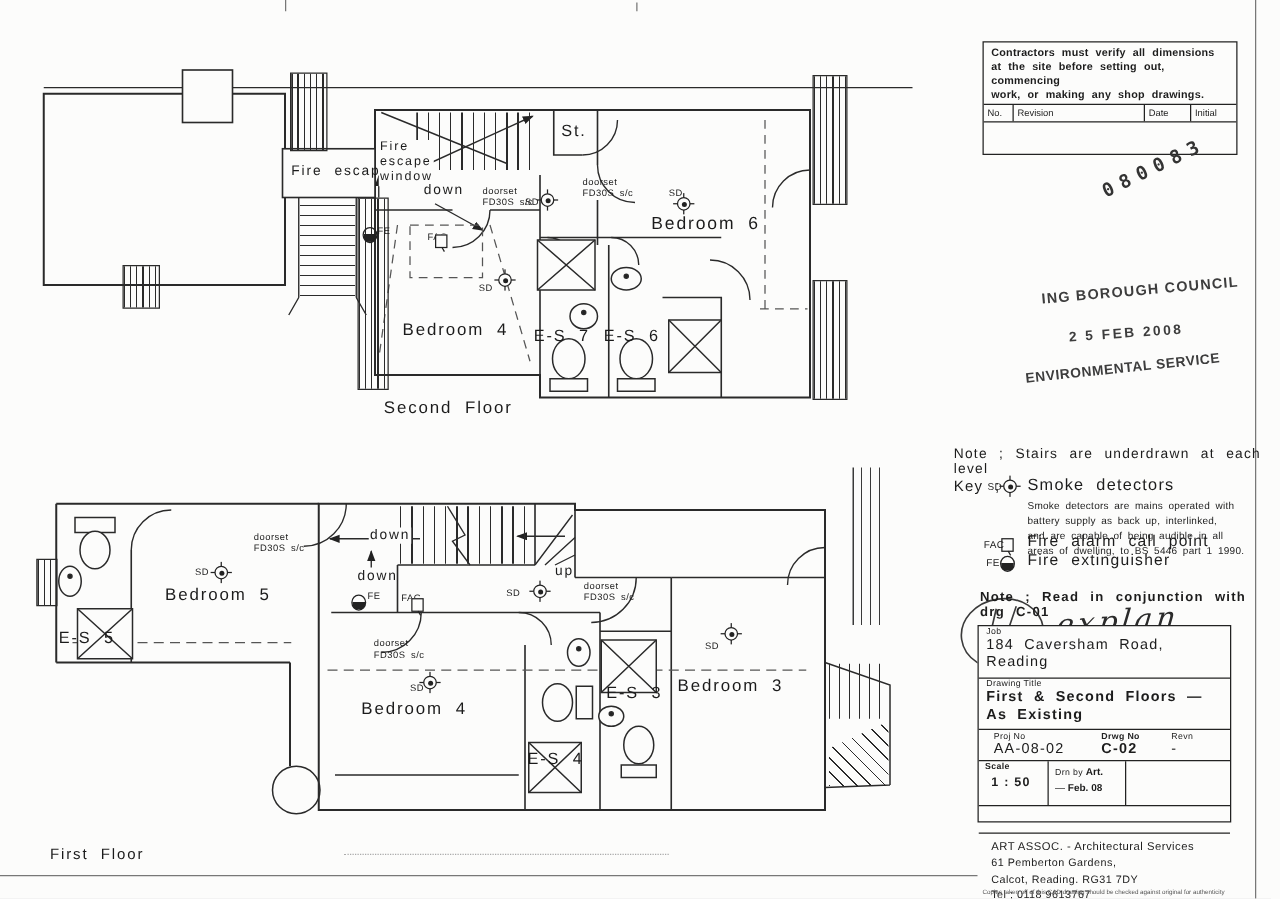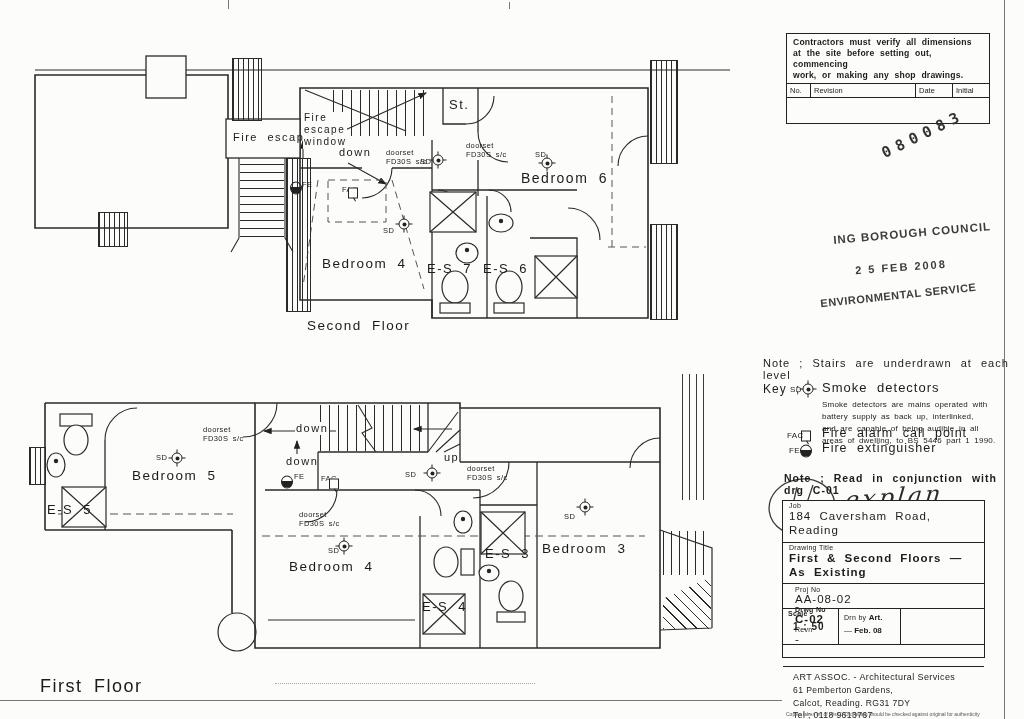--- a/index.html
+++ b/index.html
@@ -41,21 +41,21 @@
   #rev-header .c2{flex:1;}
   #rev-header .c3{width:30px;border-left:1px solid #222;}
   #rev-header .c4{width:30px;border-left:1px solid #222;}
   #rev-empty{height:25px;}
   .stamp{position:absolute;font-weight:bold;color:#3d3d3d;}
   .note-line{position:absolute;font-size:11px;letter-spacing:1px;word-spacing:5px;}
   
   #title-block{position:absolute;left:782px;top:500px;width:203px;height:158px;border:1.6px solid #222;background:#fcfcfb;box-sizing:border-box;}
   .tb-row{box-sizing:border-box;border-bottom:1.4px solid #222;position:relative;padding:1px 0 0 6px;}
   .tb-val{font-size:11.5px;letter-spacing:1px;word-spacing:4px;line-height:1.25;white-space:pre-line;}
-  #tb-nums{display:flex;flex-direction:column;}
+  #tb-nums{display:flex;}
   #tb-nums>div{box-sizing:border-box;padding:8px 0 0 6px;font-size:11.5px;letter-spacing:1px;position:relative;}
   #tb-nums .n1{width:86px;}
   #tb-nums .n2{width:56px;font-weight:bold;}
   #tb-nums .n3{flex:1;}
   #tb-nums .tiny{position:absolute;top:1px;left:6px;}
   #tb-scale{display:flex;padding:0;}
   #tb-scale>div{box-sizing:border-box;position:relative;}
   #tb-scale .s1{width:56px;border-right:1.2px solid #222;padding:12px 0 0 10px;font-size:10px;font-weight:bold;letter-spacing:1px;}
   #tb-scale .s2{width:62px;border-right:1.2px solid #222;padding:3px 0 0 5px;font-size:8px;line-height:1.6;}
   #tb-scale .s3{flex:1;}
@@ -276,21 +276,21 @@
       <div class="lbl" style="left: 294px; top: 472px; font-size: 7.5px; letter-spacing: 0.4px; word-spacing: 2px;">FE</div>
       <div class="lbl" style="left: 321px; top: 474px; font-size: 7.5px; letter-spacing: 0.4px; word-spacing: 2px;">FAC</div>
       <div class="lbl" style="left: 299px; top: 510px; font-size: 7.5px; letter-spacing: 0.4px; word-spacing: 2px;">doorset
 FD30S s/c</div>
       <div class="lbl" style="left: 328px; top: 546px; font-size: 7.5px; letter-spacing: 0.4px; word-spacing: 2px;">SD</div>
       <div class="lbl" style="left: 289px; top: 559px; font-size: 13.5px;">Bedroom 4</div>
       <div class="lbl" style="left: 422px; top: 563px; font-size: 13px; margin-top: 36px;">E-S 4</div>
       <div class="lbl" style="left: 485px; top: 546px; font-size: 13px;">E-S 3</div>
       <div class="lbl" style="left: 564px; top: 512px; font-size: 7.5px; letter-spacing: 0.4px; word-spacing: 2px;">SD</div>
       <div class="lbl" style="left: 542px; top: 541px; font-size: 13.5px;">Bedroom 3</div>
-      <div class="lbl" style="left: 40px; top: 676px; font-size: 18px;">First Floor</div>
+      <div class="lbl" style="left: 40px; top: 676px; font-size: 12px;">First Floor</div>
       <span class="sym sym-sd" style="left: 438px; top: 160px;"></span>
       <span class="sym sym-sd" style="left: 547px; top: 163px;"></span>
       <span class="sym sym-sd" style="left: 404px; top: 224px;"></span>
       <span class="sym sym-sd" style="left: 177px; top: 458px;"></span>
       <span class="sym sym-sd" style="left: 432px; top: 473px;"></span>
       <span class="sym sym-sd" style="left: 344px; top: 546px;"></span>
       <span class="sym sym-sd" style="left: 585px; top: 507px;"></span>
       <span class="sym sym-fe" style="left: 296px; top: 188px;"></span>
       <span class="sym sym-fe" style="left: 287px; top: 482px;"></span>
       <span class="sym sym-fac" style="left: 353px; top: 193px;"></span>

